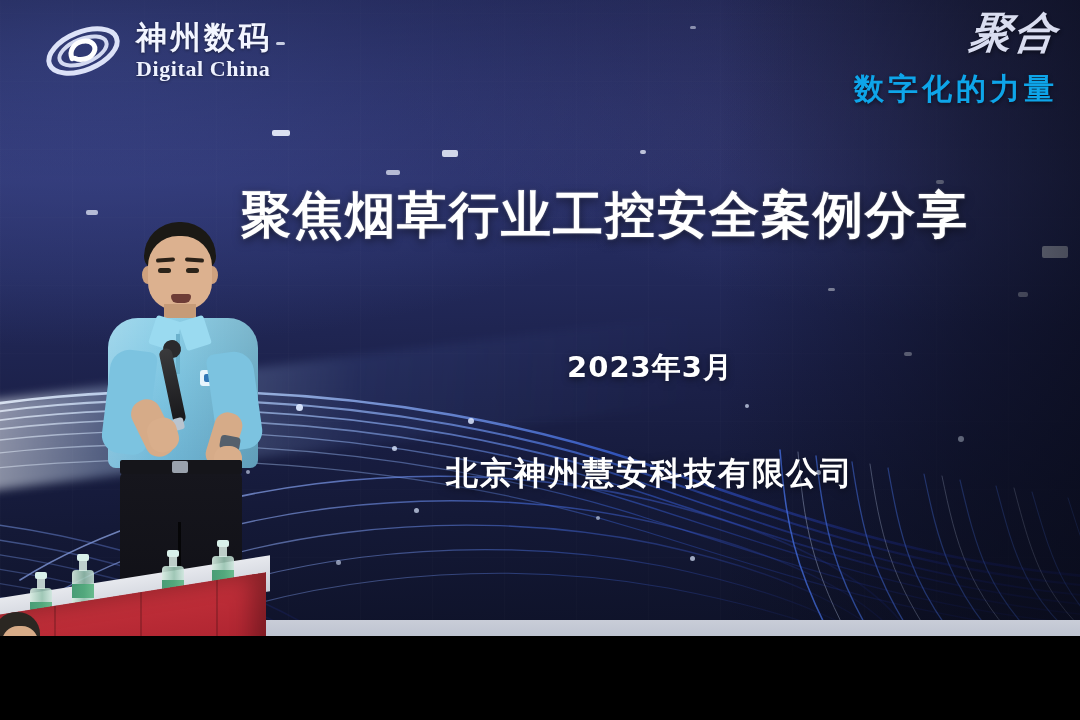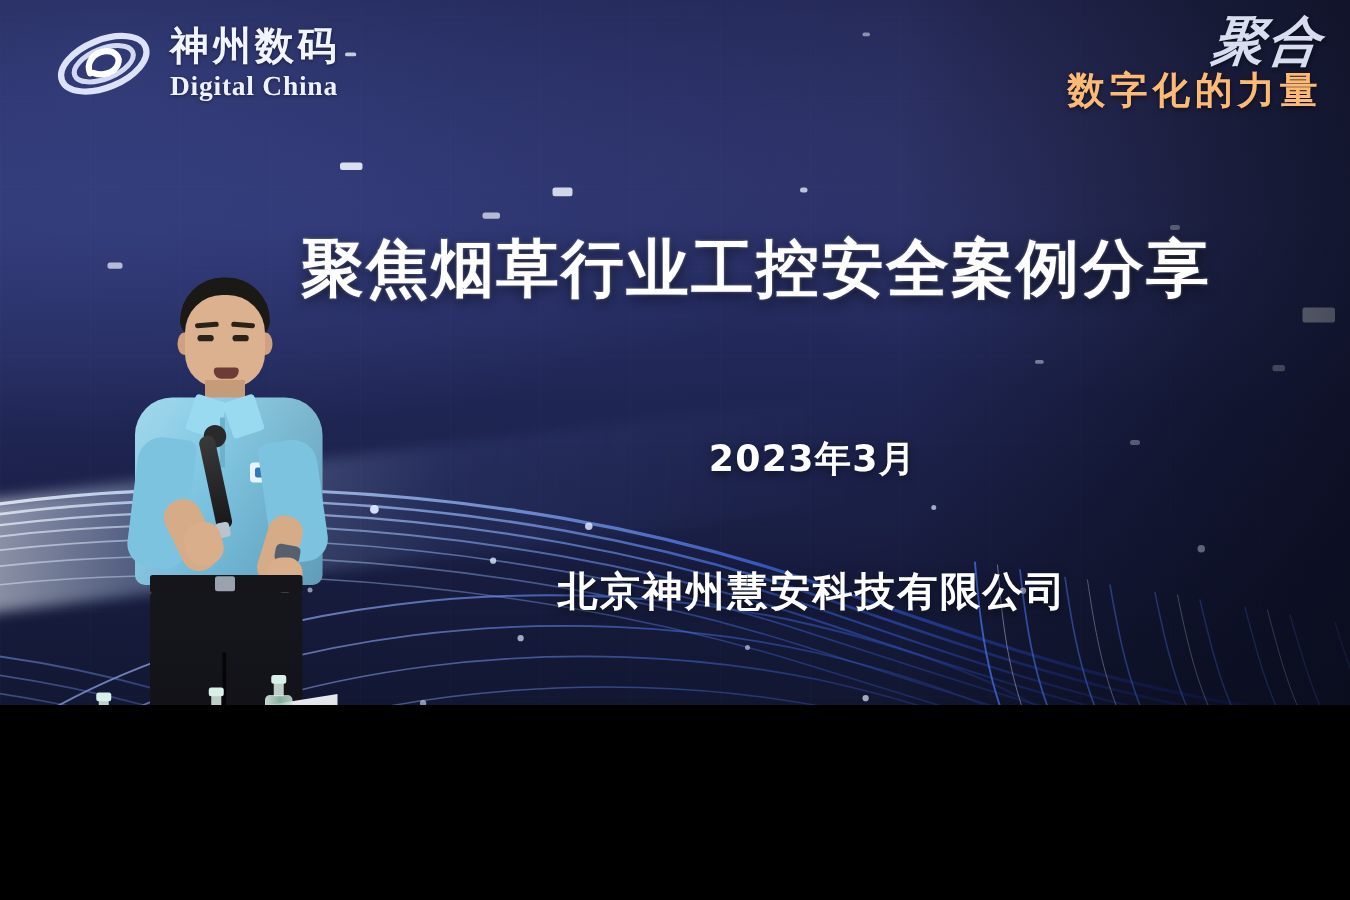--- a/index.html
+++ b/index.html
@@ -1,17 +1,17 @@
 <!DOCTYPE html>
 <html><head>
 <meta charset="utf-8">
 <style>
   html,body{margin:0;padding:0;background:#000;}
   #stage{
-    position:relative;width:1080px;height:564px;overflow:hidden;
+    position:relative;width:1080px;height:636px;overflow:hidden;
     font-family:"Liberation Sans","DejaVu Sans",sans-serif;
     background:#10122a;
   }
 
   
   .screen{position:absolute;left:0;top:0;width:1080px;height:626px;overflow:hidden;}
   .screen-base{
     position:absolute;inset:0;
     background:
       radial-gradient(120% 90% at 8% 6%, #3e4a91 0%, rgba(62,74,145,0) 55%),
@@ -64,21 +64,21 @@
 
   .brand-right{position:absolute;right:22px;top:12px;text-align:right;}
   .brand-cal{
     font-size:42px;font-weight:700;color:#e8ecff;letter-spacing:2px;
     font-family:"DejaVu Sans","Liberation Sans",sans-serif;
     font-style:italic;transform:skewX(-6deg);
     text-shadow:1px 2px 4px rgba(0,0,0,.5);
     opacity:.93;line-height:1;
   }
   .brand-sub{
-    margin-top:4px;font-size:30px;font-weight:700;color:#fdba74;letter-spacing:4px;
+    margin-top:20px;font-size:30px;font-weight:700;color:#0ea5e9;letter-spacing:4px;
     font-family:"DejaVu Sans","Liberation Sans",sans-serif;
     text-shadow:0 2px 4px rgba(0,0,0,.5);line-height:1;
   }
 
   
   .slide-title{
     position:absolute;left:0;right:0;top:182px;text-align:center;
     font-family:"DejaVu Sans","Liberation Sans",sans-serif;
     font-size:50px;font-weight:700;color:#ffffff;letter-spacing:2px;
     text-shadow:0 3px 10px rgba(0,0,0,.55),0 0 2px rgba(255,255,255,.5);

